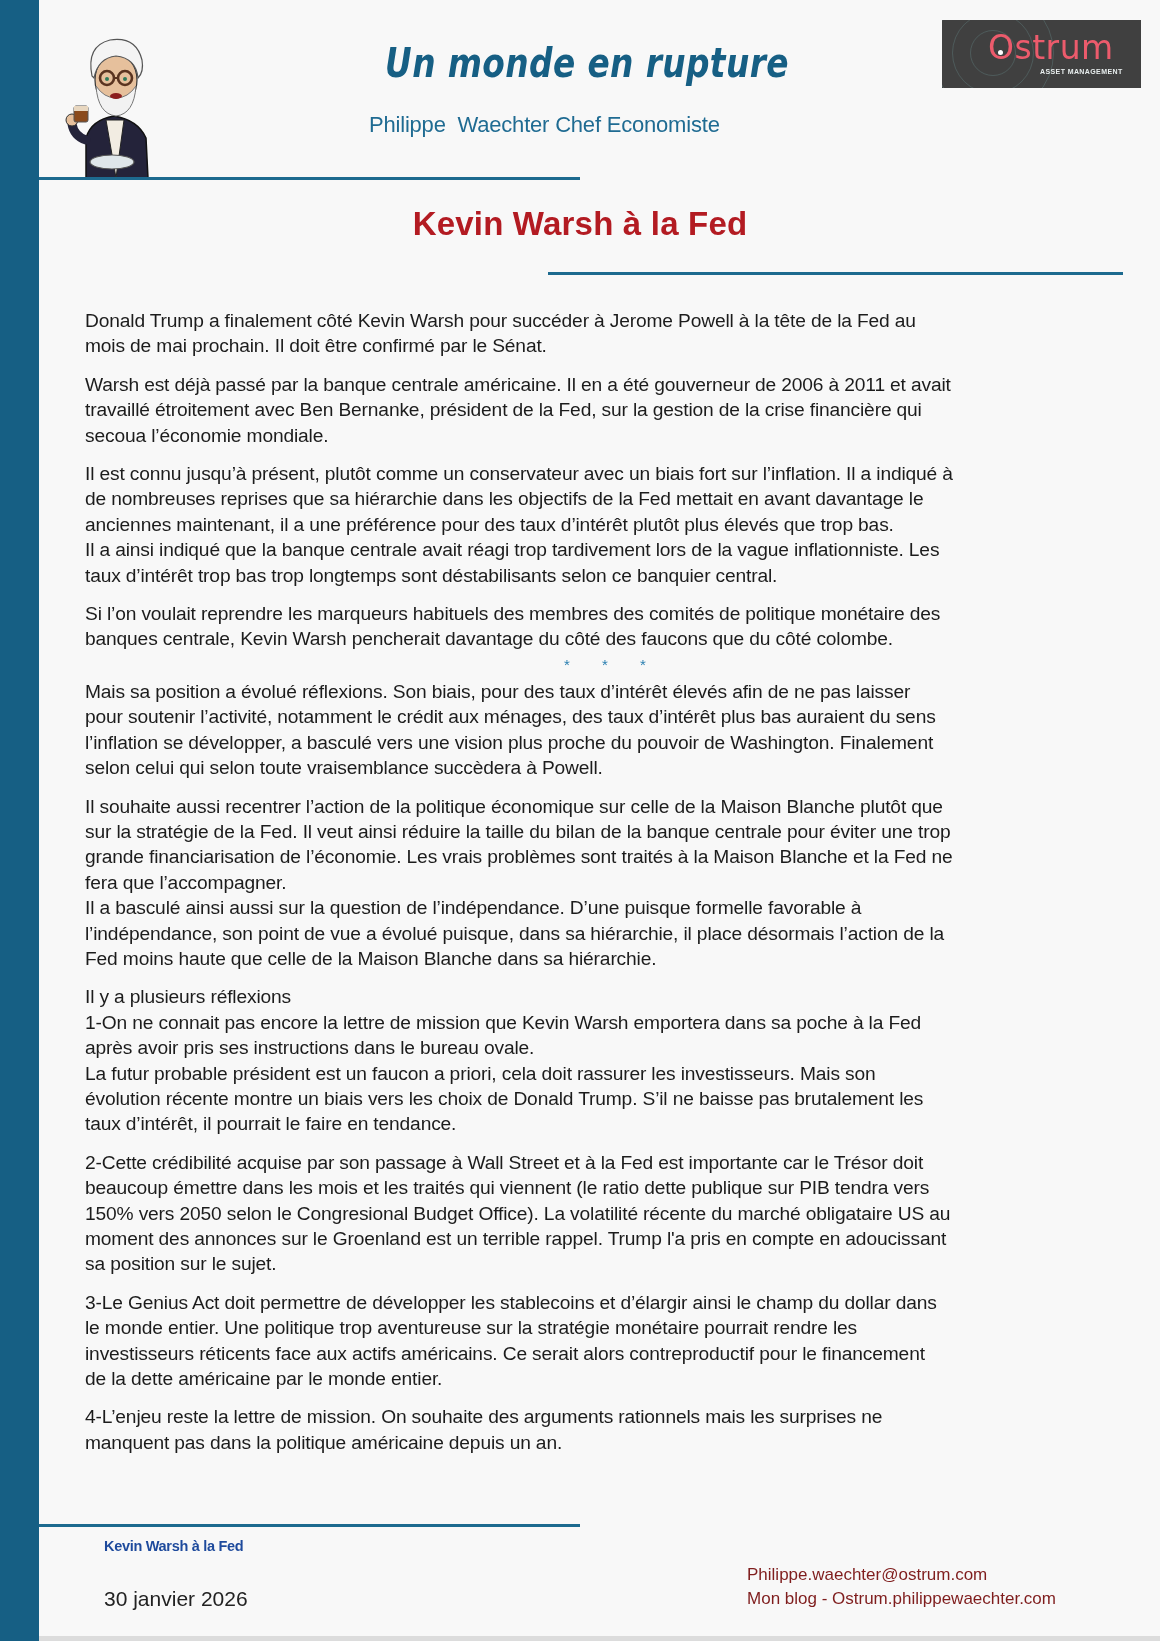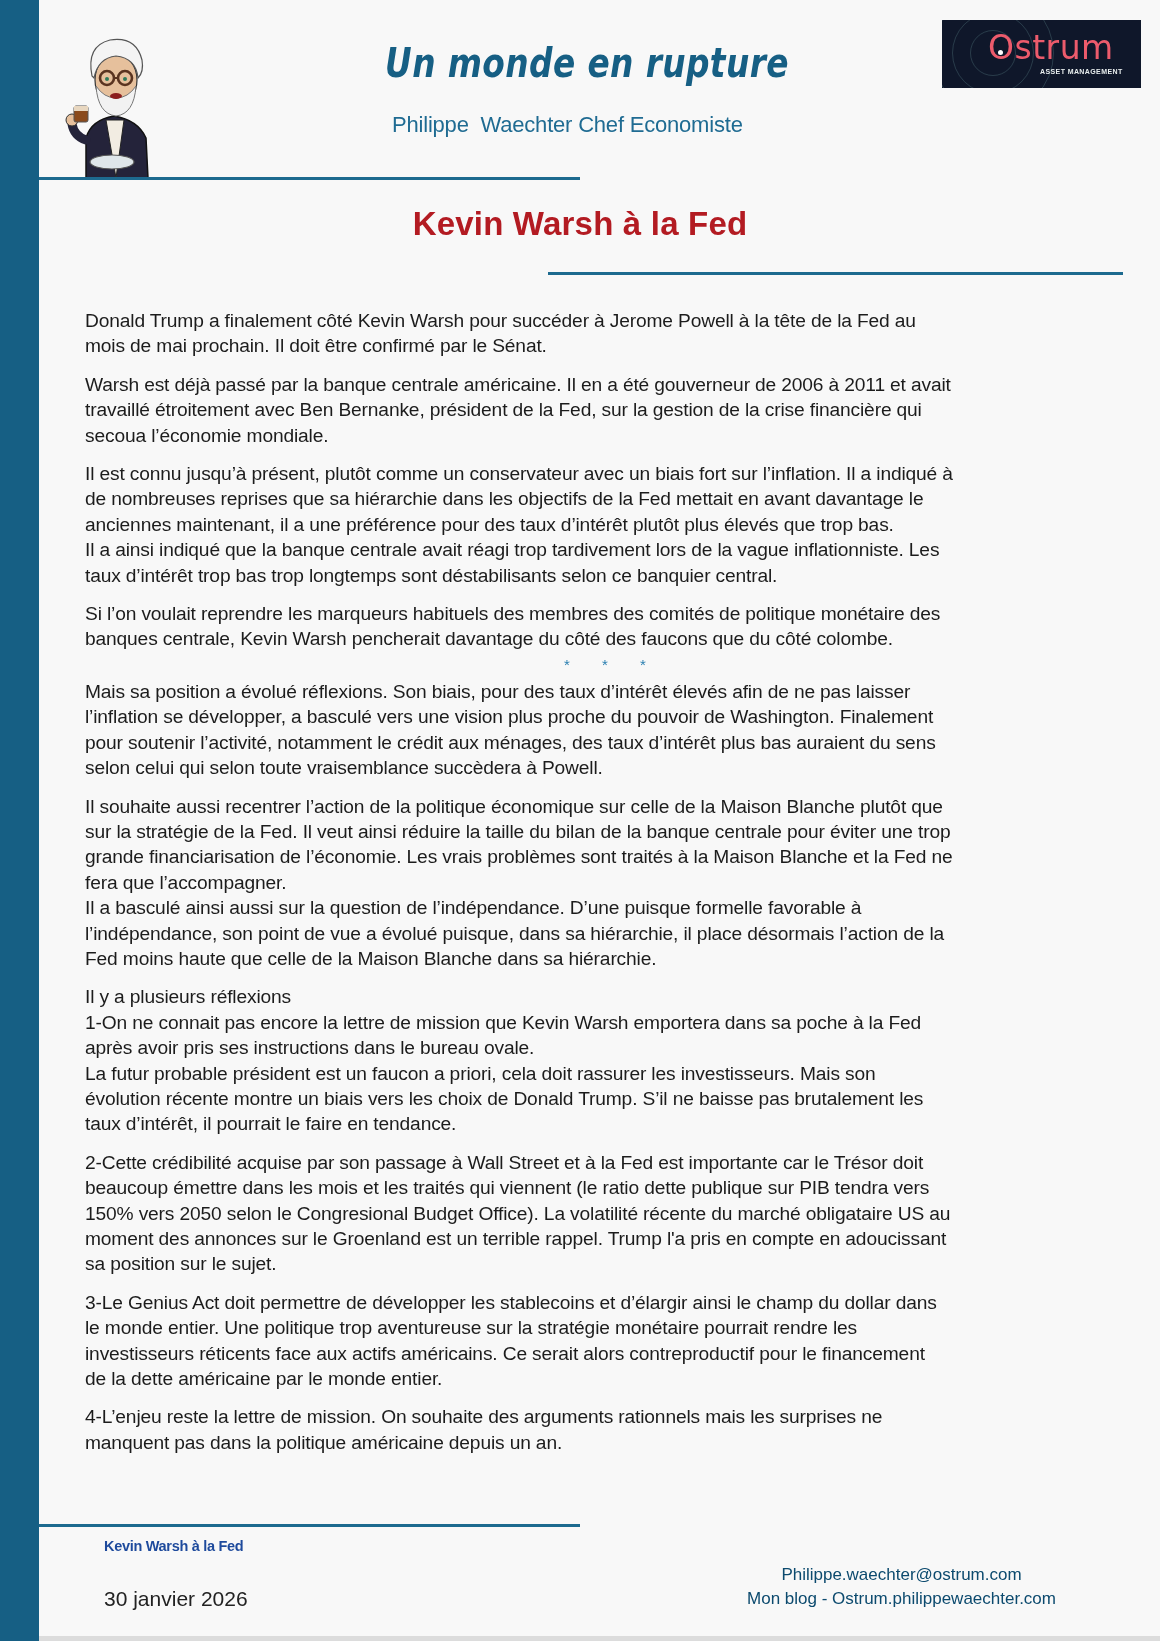--- a/index.html
+++ b/index.html
@@ -20,33 +20,33 @@
   .avatar { position: absolute; left: 56px; top: 28px; width: 120px; height: 150px; }
   
   .brand-title {
     position: absolute; left: 0; right: 0; top: 40px; margin-left: 39px;
     text-align: center; width: 1082px;
     font-family: "DejaVu Sans", sans-serif; font-style: italic; font-weight: bold;
     font-size: 40px; color: #165f84; letter-spacing: 0.5px;
     transform: scaleX(0.82); transform-origin: 580px 0;
   }
   .brand-sub {
-    position: absolute; top: 112px; left: 392px;
+    position: absolute; top: 112px; left: 369px;
     font-size: 22px; color: #1f6b92; letter-spacing: -0.2px;
     white-space: pre;
     text-align: right;
   }
   .rule { position: absolute; height: 3px; background: #1d6a8f; }
   .rule-top { left: 39px; top: 177px; width: 541px; }
   .rule-title { left: 548px; top: 272px; width: 575px; }
   .rule-footer { left: 39px; top: 1524px; width: 541px; }
   
   .logo {
     position: absolute; left: 942px; top: 20px; width: 199px; height: 68px;
-    background: #0f172a; overflow: hidden;
+    background: #404040; overflow: hidden;
   }
   .logo .ring { position: absolute; border: 1px solid rgba(120,170,170,0.25); border-radius: 50%; }
   .logo .word {
     position: absolute; left: 46px; top: 8px; font-size: 33px; color: #ec5b6c;
     letter-spacing: 0.5px; font-family: "DejaVu Sans", sans-serif;
   }
   .logo .dot { position: absolute; left: 56px; top: 30px; width: 5px; height: 5px; border-radius: 50%; background: #fff; }
   .logo .tag {
     position: absolute; left: 98px; top: 48px; font-size: 7px; color: #e8eeee;
     font-weight: bold; letter-spacing: 0.4px;
@@ -69,22 +69,22 @@
   }
   
   .footer-title {
     position: absolute; left: 104px; top: 1538px; font-size: 14.5px; font-weight: bold; color: #1e4a9c;
     letter-spacing: -0.3px;
   }
   .footer-date {
     position: absolute; left: 104px; top: 1587px; font-size: 21px; color: #222;
   }
   .footer-contact {
-    position: absolute; right: 104px; top: 1563px; text-align: center;
-    font-size: 17px; line-height: 24px; color: #0c4a6e;
+    position: absolute; right: 104px; top: 1563px; text-align: left;
+    font-size: 17px; line-height: 24px; color: #7f1d1d;
   }
 </style>
 </head>
 <body>
 
 <div class="sidebar"></div>
 <div class="bottom-bar"></div>
 
 <svg class="avatar" viewBox="0 0 120 150">
 
@@ -148,22 +148,22 @@
       </p>
       <p>
         <span class="line">Si l’on voulait reprendre les marqueurs habituels des membres des comités de politique monétaire des</span>
         <span class="line">banques centrale, Kevin Warsh pencherait davantage du côté des faucons que du côté colombe.</span>
       </p>
     </div>
   <div class="sep">* * *</div>
   <div id="paras-after">
       <p>
         <span class="line">Mais sa position a évolué réflexions. Son biais, pour des taux d’intérêt élevés afin de ne pas laisser</span>
+        <span class="line">pour soutenir l’activité, notamment le crédit aux ménages, des taux d’intérêt plus bas auraient du sens</span>
         <span class="line">l’inflation se développer, a basculé vers une vision plus proche du pouvoir de Washington. Finalement</span>
-        <span class="line">pour soutenir l’activité, notamment le crédit aux ménages, des taux d’intérêt plus bas auraient du sens</span>
         <span class="line">selon celui qui selon toute vraisemblance succèdera à Powell.</span>
       </p>
       <p>
         <span class="line">Il souhaite aussi recentrer l’action de la politique économique sur celle de la Maison Blanche plutôt que</span>
         <span class="line">sur la stratégie de la Fed. Il veut ainsi réduire la taille du bilan de la banque centrale pour éviter une trop</span>
         <span class="line">grande financiarisation de l’économie. Les vrais problèmes sont traités à la Maison Blanche et la Fed ne</span>
         <span class="line">fera que l’accompagner.</span>
         <span class="line">Il a basculé ainsi aussi sur la question de l’indépendance. D’une puisque formelle favorable à</span>
         <span class="line">l’indépendance, son point de vue a évolué puisque, dans sa hiérarchie, il place désormais l’action de la</span>
         <span class="line">Fed moins haute que celle de la Maison Blanche dans sa hiérarchie.</span>

